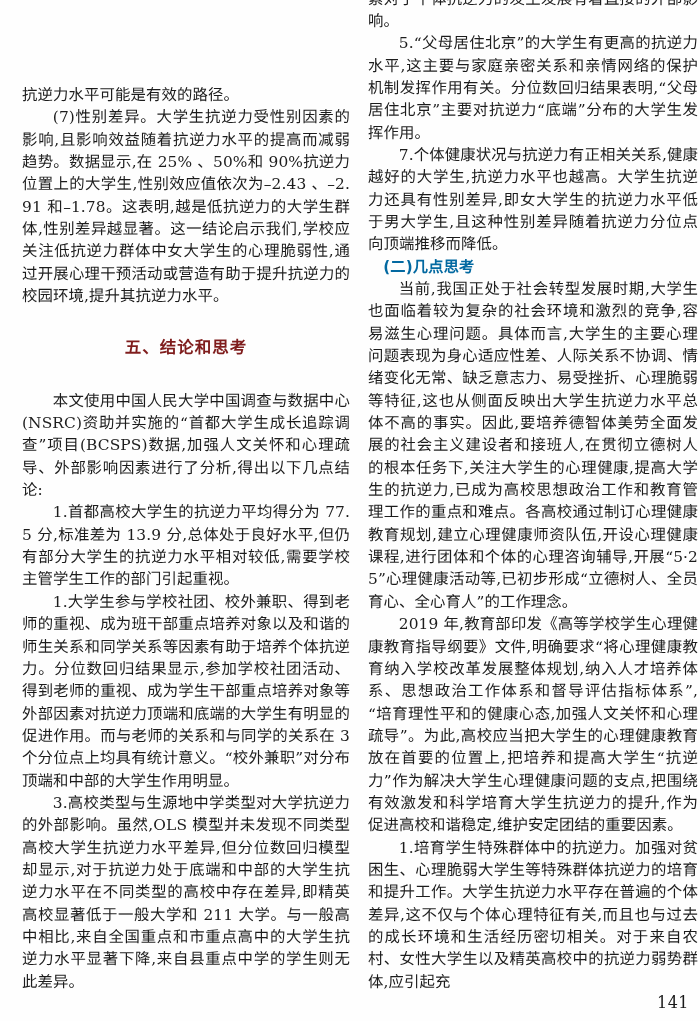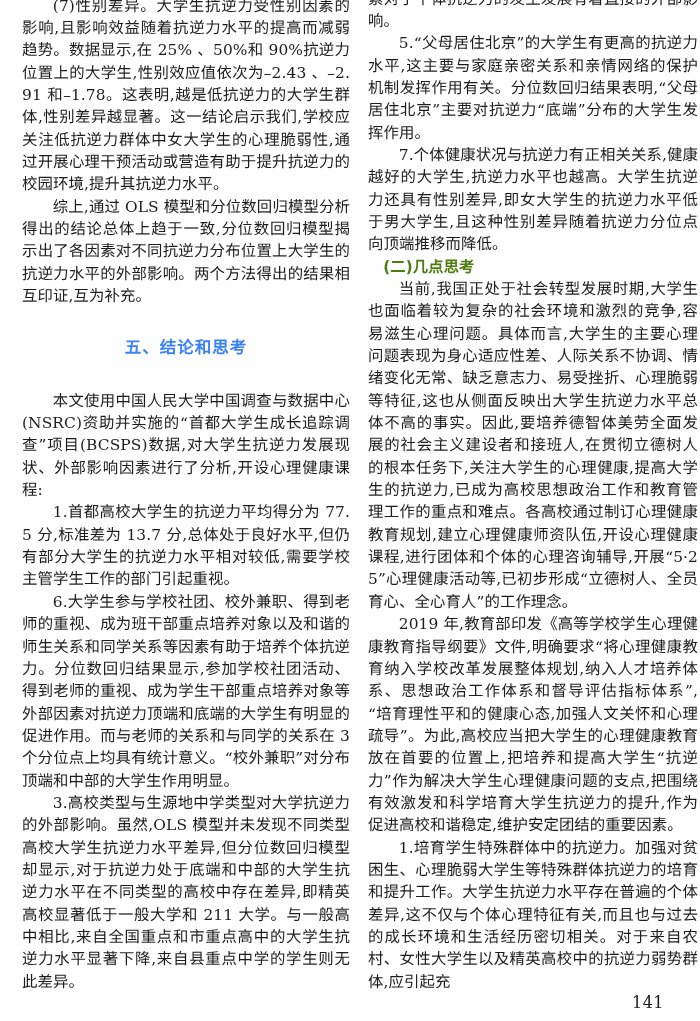--- a/index.html
+++ b/index.html
@@ -57,37 +57,37 @@
   }
   h2.section-heading {
     margin: 0;
     font-size: 16.5px;
     line-height: 22.35px;
     font-weight: bold;
     text-align: center;
     letter-spacing: 1px;
     text-indent: 0;
     font-family: "DejaVu Sans", "Liberation Sans", sans-serif;
-    color: #3b82f6;
+    color: #7f1d1d;
   }
   h3.sub-heading {
     margin: 0;
     font-size: 15.2px;
     line-height: 22.35px;
     font-weight: bold;
     text-align: left;
     text-indent: 1em;
     letter-spacing: 0.2px;
     font-family: "DejaVu Sans", "Liberation Sans", sans-serif;
-    color: #4d7c0f;
+    color: #0369a1;
   }
   .spacer-lg { height: 30px; }
   .folio {
     position: absolute;
-    right: 36px;
+    right: 11px;
     bottom: 8px;
     font-size: 16px;
     line-height: 20px;
     font-family: "DejaVu Serif", "Liberation Serif", serif;
     color: #1a1a1a;
     letter-spacing: 0.5px;
   }
 </style>
 </head>
 <body>
@@ -95,34 +95,33 @@
 <div class="page">
 
   <div class="columns">
 
     <div class="col col-left">
 
       <p class="body-text no-indent">抗逆力水平可能是有效的路径。</p>
 
       <p class="body-text">(7)性别差异。大学生抗逆力受性别因素的影响,且影响效益随着抗逆力水平的提高而减弱趋势。数据显示,在 25% 、50%和 90%抗逆力位置上的大学生,性别效应值依次为–2.43 、–2.91 和–1.78。这表明,越是低抗逆力的大学生群体,性别差异越显著。这一结论启示我们,学校应关注低抗逆力群体中女大学生的心理脆弱性,通过开展心理干预活动或营造有助于提升抗逆力的校园环境,提升其抗逆力水平。</p>
 
-      <p class="body-text">综上,通过 OLS 模型和分位数回归模型分析得出的结论总体上趋于一致,分位数回归模型揭示出了各因素对不同抗逆力分布位置上大学生的抗逆力水平的外部影响。两个方法得出的结果相互印证,互为补充。</p>
 
       <div class="spacer-lg"></div>
 
       <h2 class="section-heading">五、结论和思考</h2>
 
       <div class="spacer-lg"></div>
 
 
-      <p class="body-text">本文使用中国人民大学中国调查与数据中心(NSRC)资助并实施的“首都大学生成长追踪调查”项目(BCSPS)数据,对大学生抗逆力发展现状、外部影响因素进行了分析,开设心理健康课程:</p>
+      <p class="body-text">本文使用中国人民大学中国调查与数据中心(NSRC)资助并实施的“首都大学生成长追踪调查”项目(BCSPS)数据,加强人文关怀和心理疏导、外部影响因素进行了分析,得出以下几点结论:</p>
 
-      <p class="body-text">1.首都高校大学生的抗逆力平均得分为 77.5 分,标准差为 13.7 分,总体处于良好水平,但仍有部分大学生的抗逆力水平相对较低,需要学校主管学生工作的部门引起重视。</p>
+      <p class="body-text">1.首都高校大学生的抗逆力平均得分为 77.5 分,标准差为 13.9 分,总体处于良好水平,但仍有部分大学生的抗逆力水平相对较低,需要学校主管学生工作的部门引起重视。</p>
 
-      <p class="body-text">6.大学生参与学校社团、校外兼职、得到老师的重视、成为班干部重点培养对象以及和谐的师生关系和同学关系等因素有助于培养个体抗逆力。分位数回归结果显示,参加学校社团活动、得到老师的重视、成为学生干部重点培养对象等外部因素对抗逆力顶端和底端的大学生有明显的促进作用。而与老师的关系和与同学的关系在 3 个分位点上均具有统计意义。“校外兼职”对分布顶端和中部的大学生作用明显。</p>
+      <p class="body-text">1.大学生参与学校社团、校外兼职、得到老师的重视、成为班干部重点培养对象以及和谐的师生关系和同学关系等因素有助于培养个体抗逆力。分位数回归结果显示,参加学校社团活动、得到老师的重视、成为学生干部重点培养对象等外部因素对抗逆力顶端和底端的大学生有明显的促进作用。而与老师的关系和与同学的关系在 3 个分位点上均具有统计意义。“校外兼职”对分布顶端和中部的大学生作用明显。</p>
 
       <p class="body-text">3.高校类型与生源地中学类型对大学抗逆力的外部影响。虽然,OLS 模型并未发现不同类型高校大学生抗逆力水平差异,但分位数回归模型却显示,对于抗逆力处于底端和中部的大学生抗逆力水平在不同类型的高校中存在差异,即精英高校显著低于一般大学和 211 大学。与一般高中相比,来自全国重点和市重点高中的大学生抗逆力水平显著下降,来自县重点中学的学生则无此差异。</p>
 
     </div>
 
     <div class="col col-right">
 
       <p class="body-text no-indent">心理优势越大,易于形成自信、容易滋生心理问题,而这些特质是抗逆力提升的基础;另一方面,家庭条件优越的大学生个体,受家庭外部保护性因素的作用也较大,而家庭因素中的外部保护性因素对于个体抗逆力的发生发展有着直接的外部影响。</p>
 
       <p class="body-text">5.“父母居住北京”的大学生有更高的抗逆力水平,这主要与家庭亲密关系和亲情网络的保护机制发挥作用有关。分位数回归结果表明,“父母居住北京”主要对抗逆力“底端”分布的大学生发挥作用。</p>

